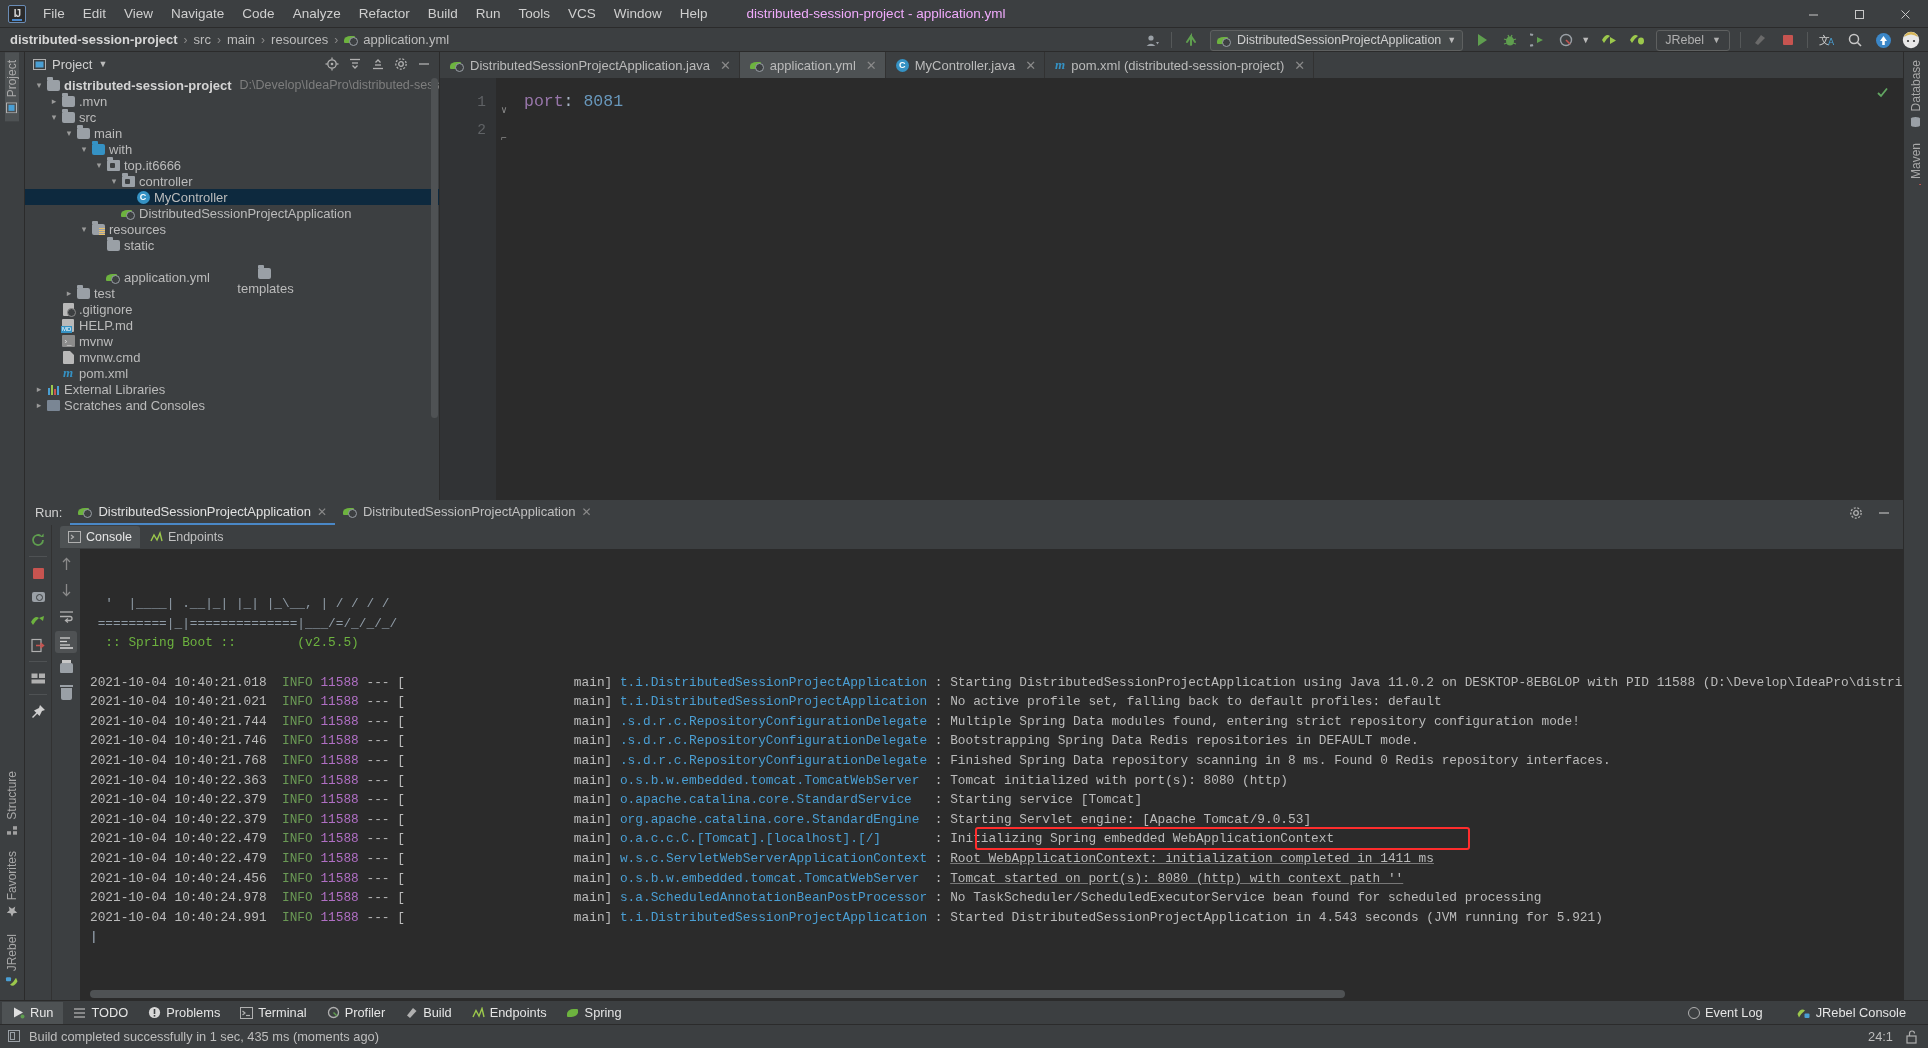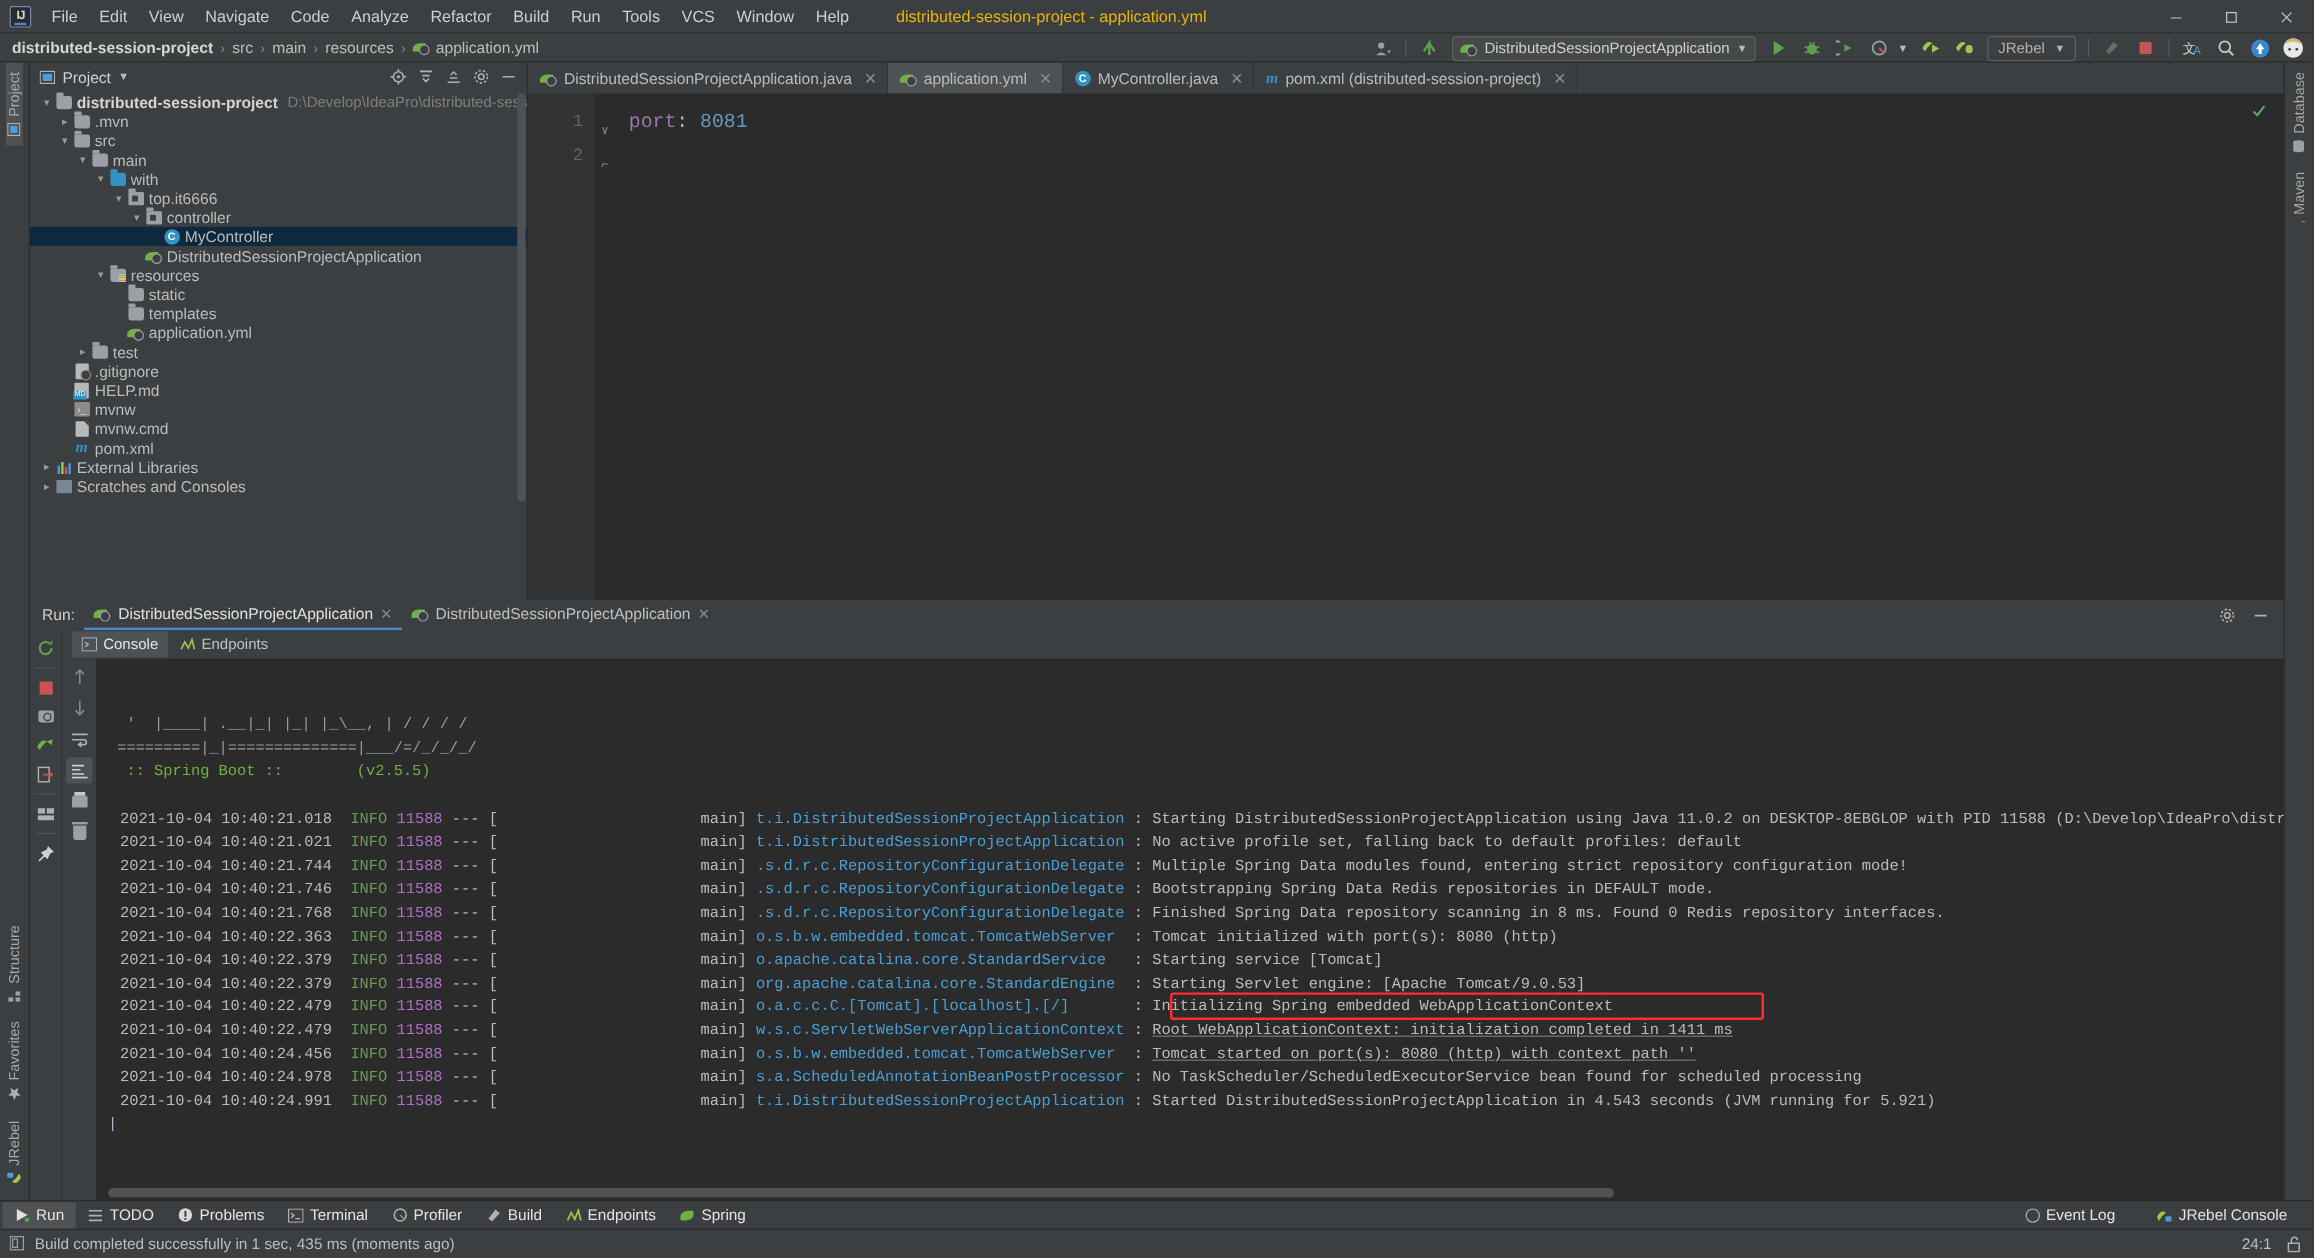--- a/index.html
+++ b/index.html
@@ -26,21 +26,21 @@
     position: relative;
   }
   .ij-logo::after {
     content: ""; position: absolute; bottom: 1px; left: 3px; right: 3px; height: 2px; background: #4a86c8;
   }
   .menubar { display: flex; align-items: center; gap: 0px; }
   .menu-item {
     padding: 4px 9px; font-size: 13.5px; color: #cfcfcf; cursor: default; white-space: nowrap;
   }
   .win-title {
-    margin-left: 30px; font-size: 13.5px; color: #eab308;
+    margin-left: 30px; font-size: 13.5px; color: #f0abfc;
   }
   .win-controls {
     position: absolute; right: 0; top: 0; height: 28px; display: flex; align-items: center;
   }
   .win-btn {
     width: 46px; height: 28px; display: flex; align-items: center; justify-content: center;
     color: #c8c8c8; font-size: 14px;
   }
 
   
@@ -234,21 +234,21 @@
   .cg-btn { width: 22px; height: 22px; display:flex; align-items:center; justify-content:center; border-radius:3px; color:#8a8a8a; }
   .cg-btn.active { background: #4f5254; }
 
   .console {
     flex: 1 1 auto; background: #2b2b2b; font-family: "Liberation Mono", monospace;
     font-size: 12.8px; line-height: 19.6px; padding: 6px 0 0 10px; position: relative;
     overflow: hidden; white-space: pre; color: #a9b7c6;
   }
   .c-banner { color: #6db33f; }
   .c-dim { color: #8f9ba6; }
-  .c-ts { color: #bbbbbb; margin-left: 10px; }
+  .c-ts { color: #bbbbbb; }
   .c-info { color: #6a9955; }
   .c-pid { color: #b06fc4; }
   .c-logger { color: #4a9fd4; }
   .c-msg { color: #bbbbbb; }
   .c-link { color: #bbbbbb; text-decoration: underline; text-decoration-color: #777; }
   .cline { display: block; height: 19.6px; }
   .hl-box {
     position: absolute; border: 2px solid #ff2d2d; border-radius: 3px;
     pointer-events: none;
   }
@@ -620,21 +620,21 @@
                   </span>
                   <span class="tree-label">resources</span>
                 </div>
                 <div class="tree-row" style="padding-left: 68px;">
                   <span class="arrow"></span>
                   <span class="tico">
                     <span class="ico-folder"></span>
                   </span>
                   <span class="tree-label">static</span>
                 </div>
-                <div class="tree-row" style="padding-left: 68px;">
+                <div class="tree-row" style="padding-left: 68px; flex-direction: column;">
                   <span class="arrow"></span>
                   <span class="tico">
                     <span class="ico-folder"></span>
                   </span>
                   <span class="tree-label">templates</span>
                 </div>
                 <div class="tree-row" style="padding-left: 68px;">
                   <span class="arrow"></span>
                   <span class="tico">
                     <span class="ico-spring"></span>

